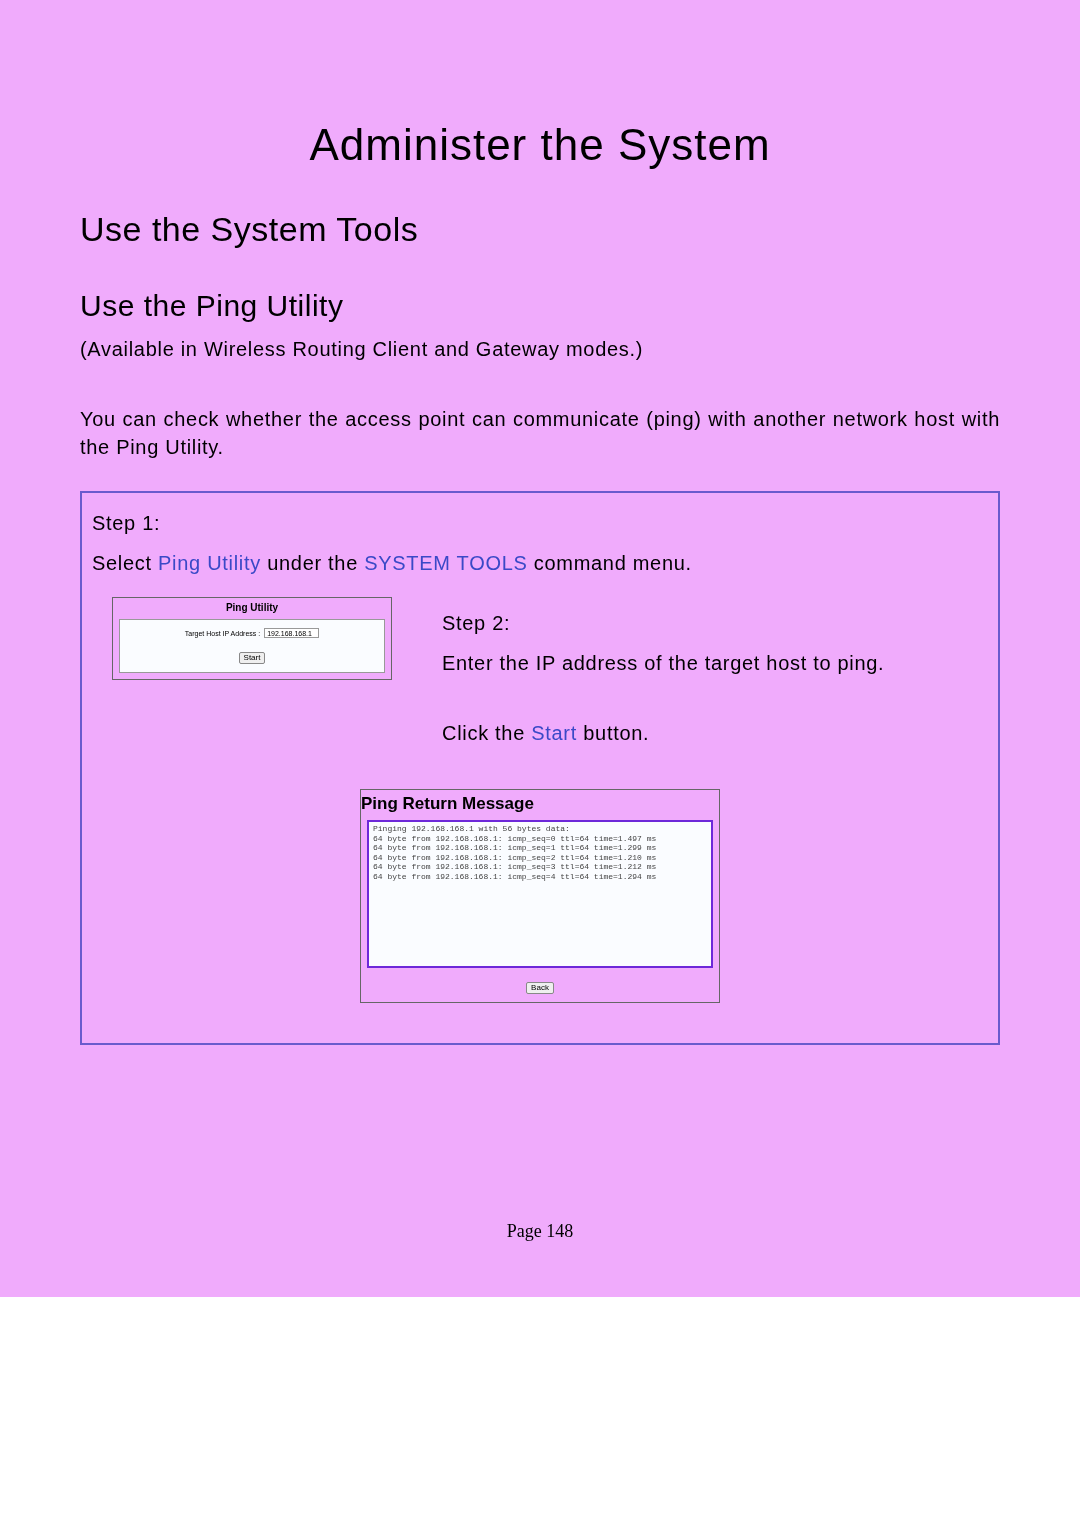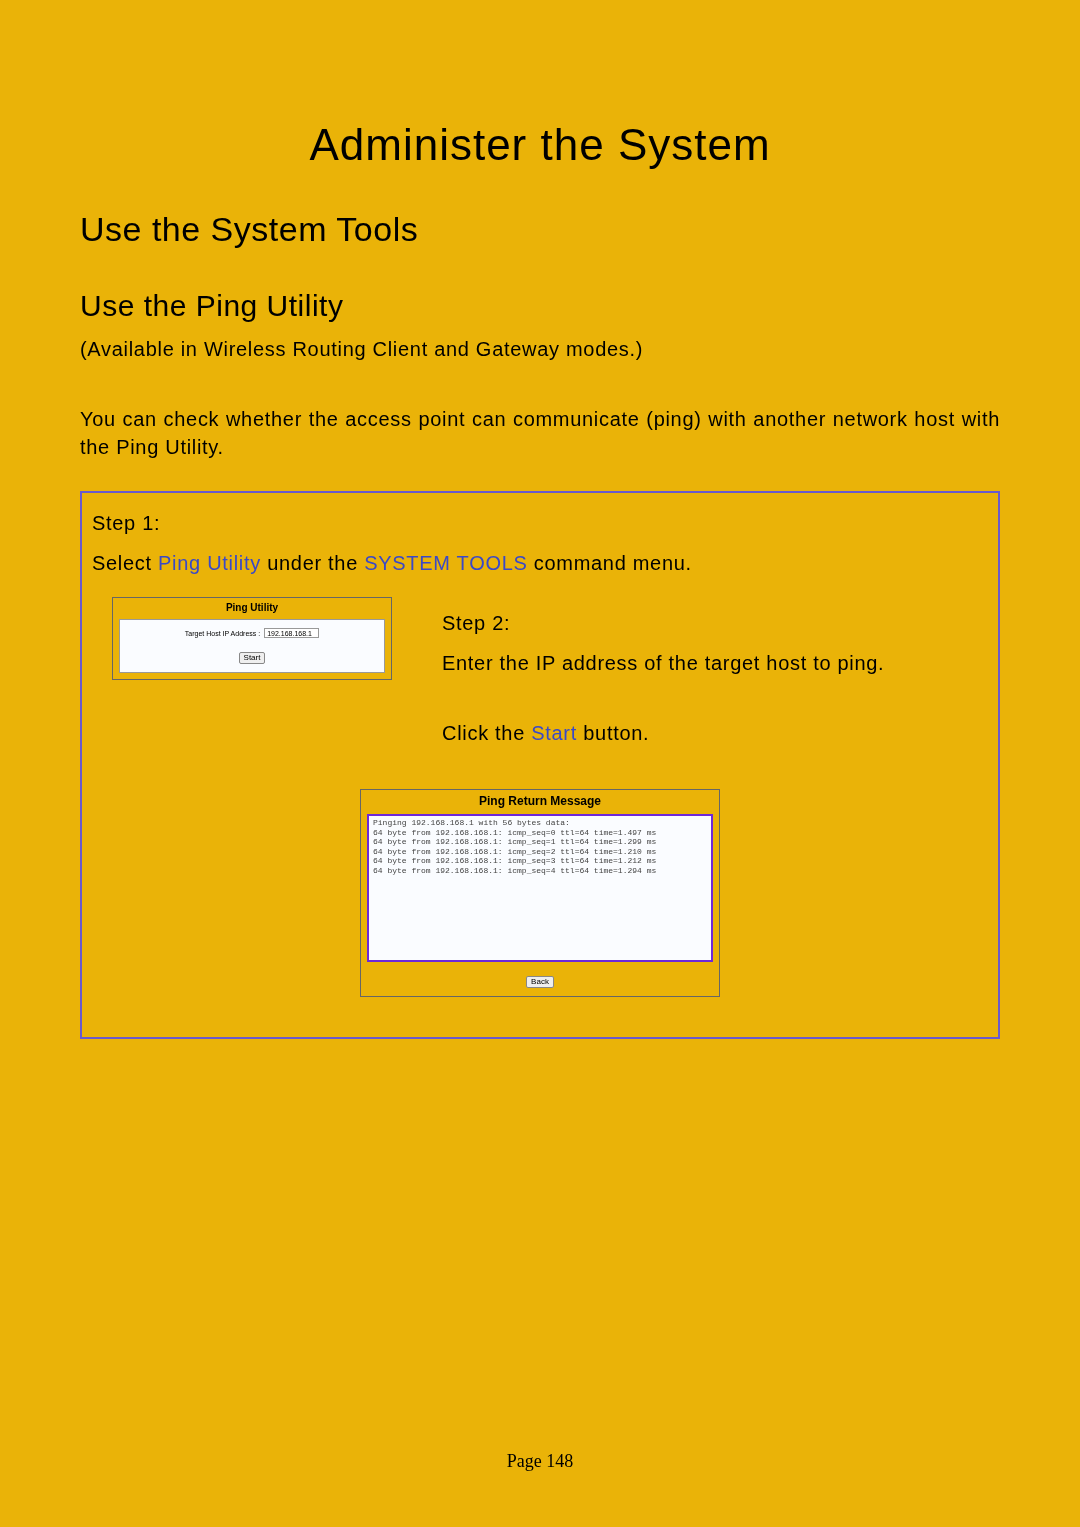--- a/index.html
+++ b/index.html
@@ -3,23 +3,23 @@
 <meta charset="utf-8">
 <style>
   body {
     margin: 0;
     background: #fff;
     font-family: Arial, Helvetica, sans-serif;
     color: #000;
   }
   .page {
     width: 1080px;
-    height: 1527px;
+    height: 1297px;
     position: relative;
-    background: #eab308;
+    background: #f0abfc;
     box-sizing: border-box;
   }
   .content {
     padding: 60px 80px 0 80px;
   }
   .h1 {
     text-align: center;
     font-size: 44px;
     letter-spacing: 1px;
     margin-top: 60px;
@@ -111,23 +111,22 @@
   }
 
   
   .return-panel {
     border: 1px solid #666;
     width: 360px;
     margin: 30px auto 20px auto;
     box-sizing: border-box;
   }
   .return-title {
-    text-align: center;
     font-weight: bold;
-    font-size: 12px;
+    font-size: 17px;
     padding: 4px 0 6px 0;
   }
   .return-body {
     margin: 0 6px 8px 6px;
     box-sizing: border-box;
   }
   .output-box {
     border: 2px solid #6d28d9;
     background: #fafcff;
     font-family: "Courier New", monospace;

